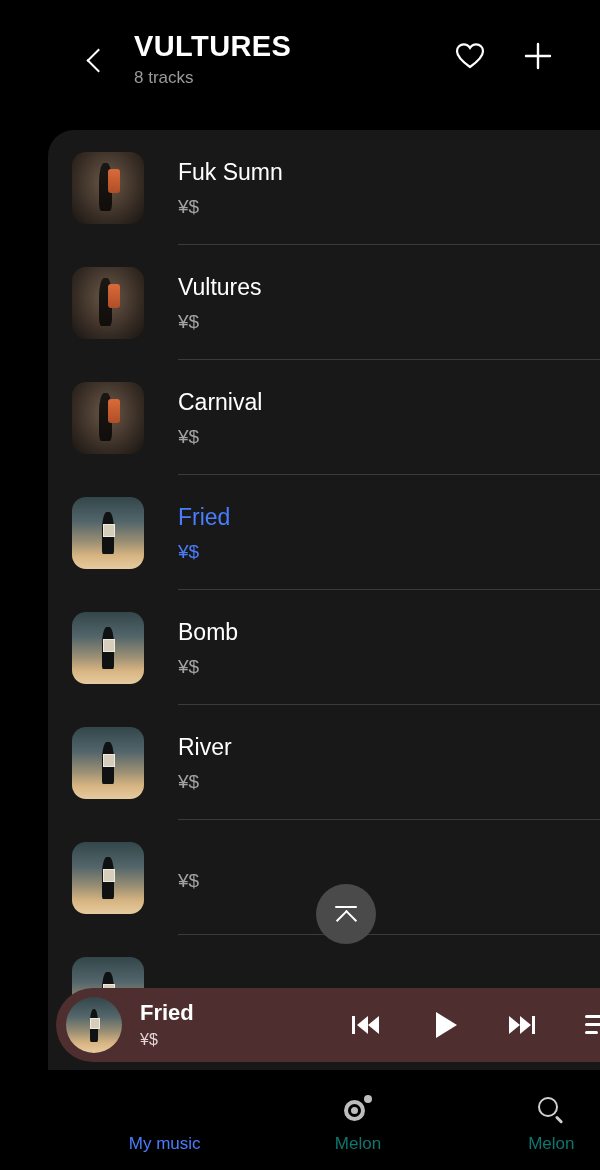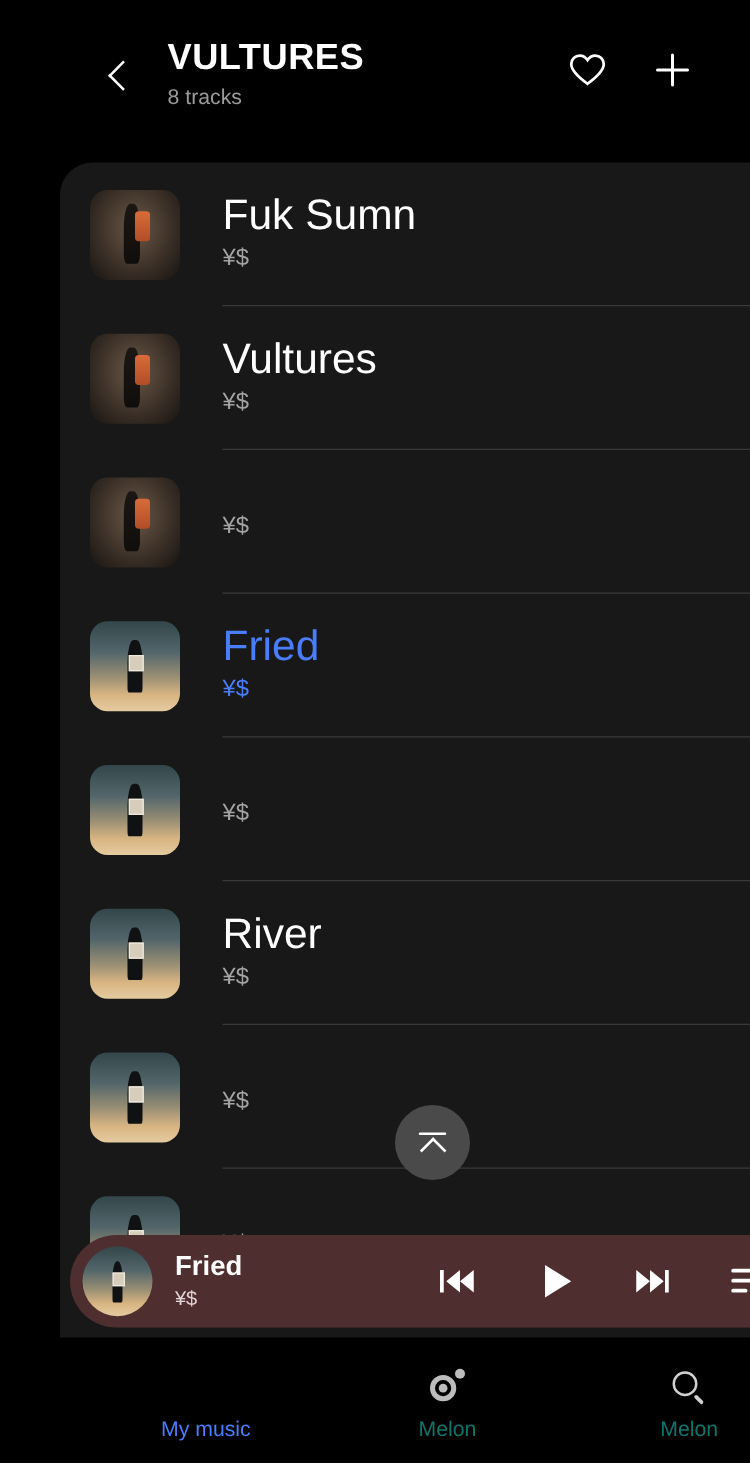--- a/index.html
+++ b/index.html
@@ -103,21 +103,21 @@
     width: 13%; height: 16%;
     background: #d6cdbb;
     border: 1px solid #efeae0;
   }
   .track-text {
     flex: 1 1 auto;
     padding-left: 34px;
     min-width: 0;
   }
   .track-title {
-    font-size: 34px; color: #ffffff; line-height: 32px;
+    font-size: 23px; color: #ffffff; line-height: 32px;
     white-space: nowrap; overflow: hidden; text-overflow: ellipsis;
   }
   .track-artist {
     font-size: 19px; color: #a3a3a3; line-height: 26px; margin-top: 6px;
   }
   .track-row.playing .track-title { color: #4a7dfc; }
   .track-row.playing .track-artist { color: #4a7dfc; }
   .row-kebab {
     flex: 0 0 44px;
     height: 44px;
@@ -288,20 +288,21 @@
           <i></i>
           <i></i>
           <i></i>
         </div>
       <div class="divider"></div>
     </div>
 
     <div class="track-row">
       <div class="art a1"></div>
       <div class="track-text">
+        <div class="track-title">Carnival</div>
         <div class="track-artist">¥$</div>
       </div>
       <div class="row-kebab">
           <i></i>
           <i></i>
           <i></i>
         </div>
       <div class="divider"></div>
     </div>
 
@@ -315,20 +316,21 @@
           <i></i>
           <i></i>
           <i></i>
         </div>
       <div class="divider"></div>
     </div>
 
     <div class="track-row">
       <div class="art a2"></div>
       <div class="track-text">
+        <div class="track-title">Bomb</div>
         <div class="track-artist">¥$</div>
       </div>
       <div class="row-kebab">
           <i></i>
           <i></i>
           <i></i>
         </div>
       <div class="divider"></div>
     </div>
 

